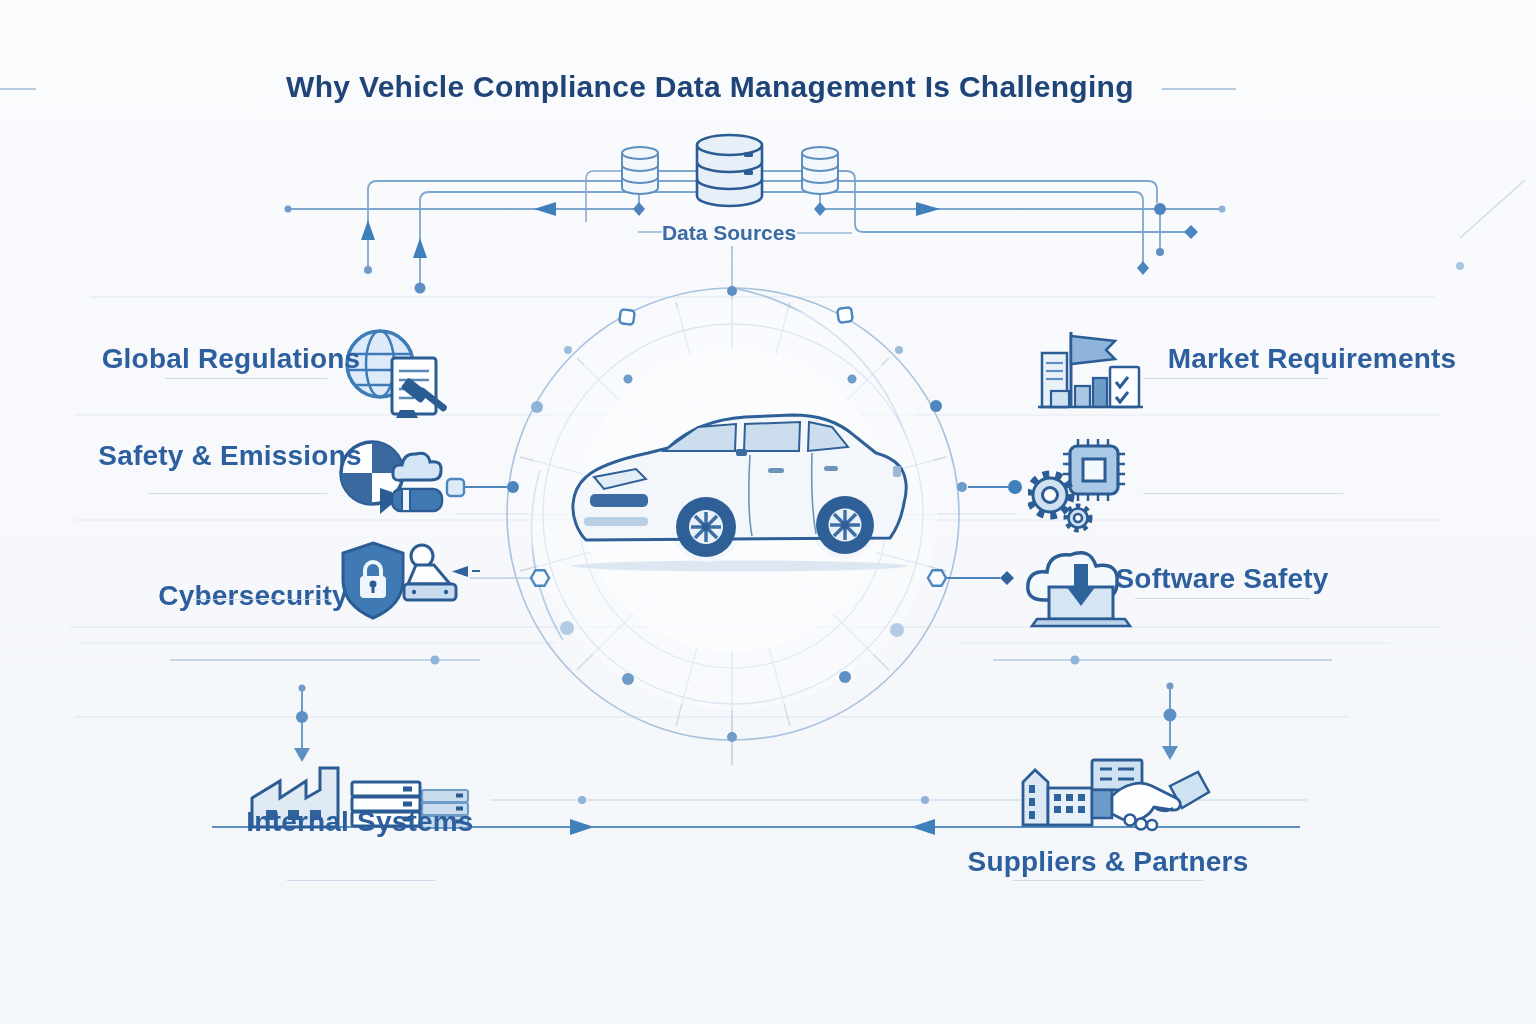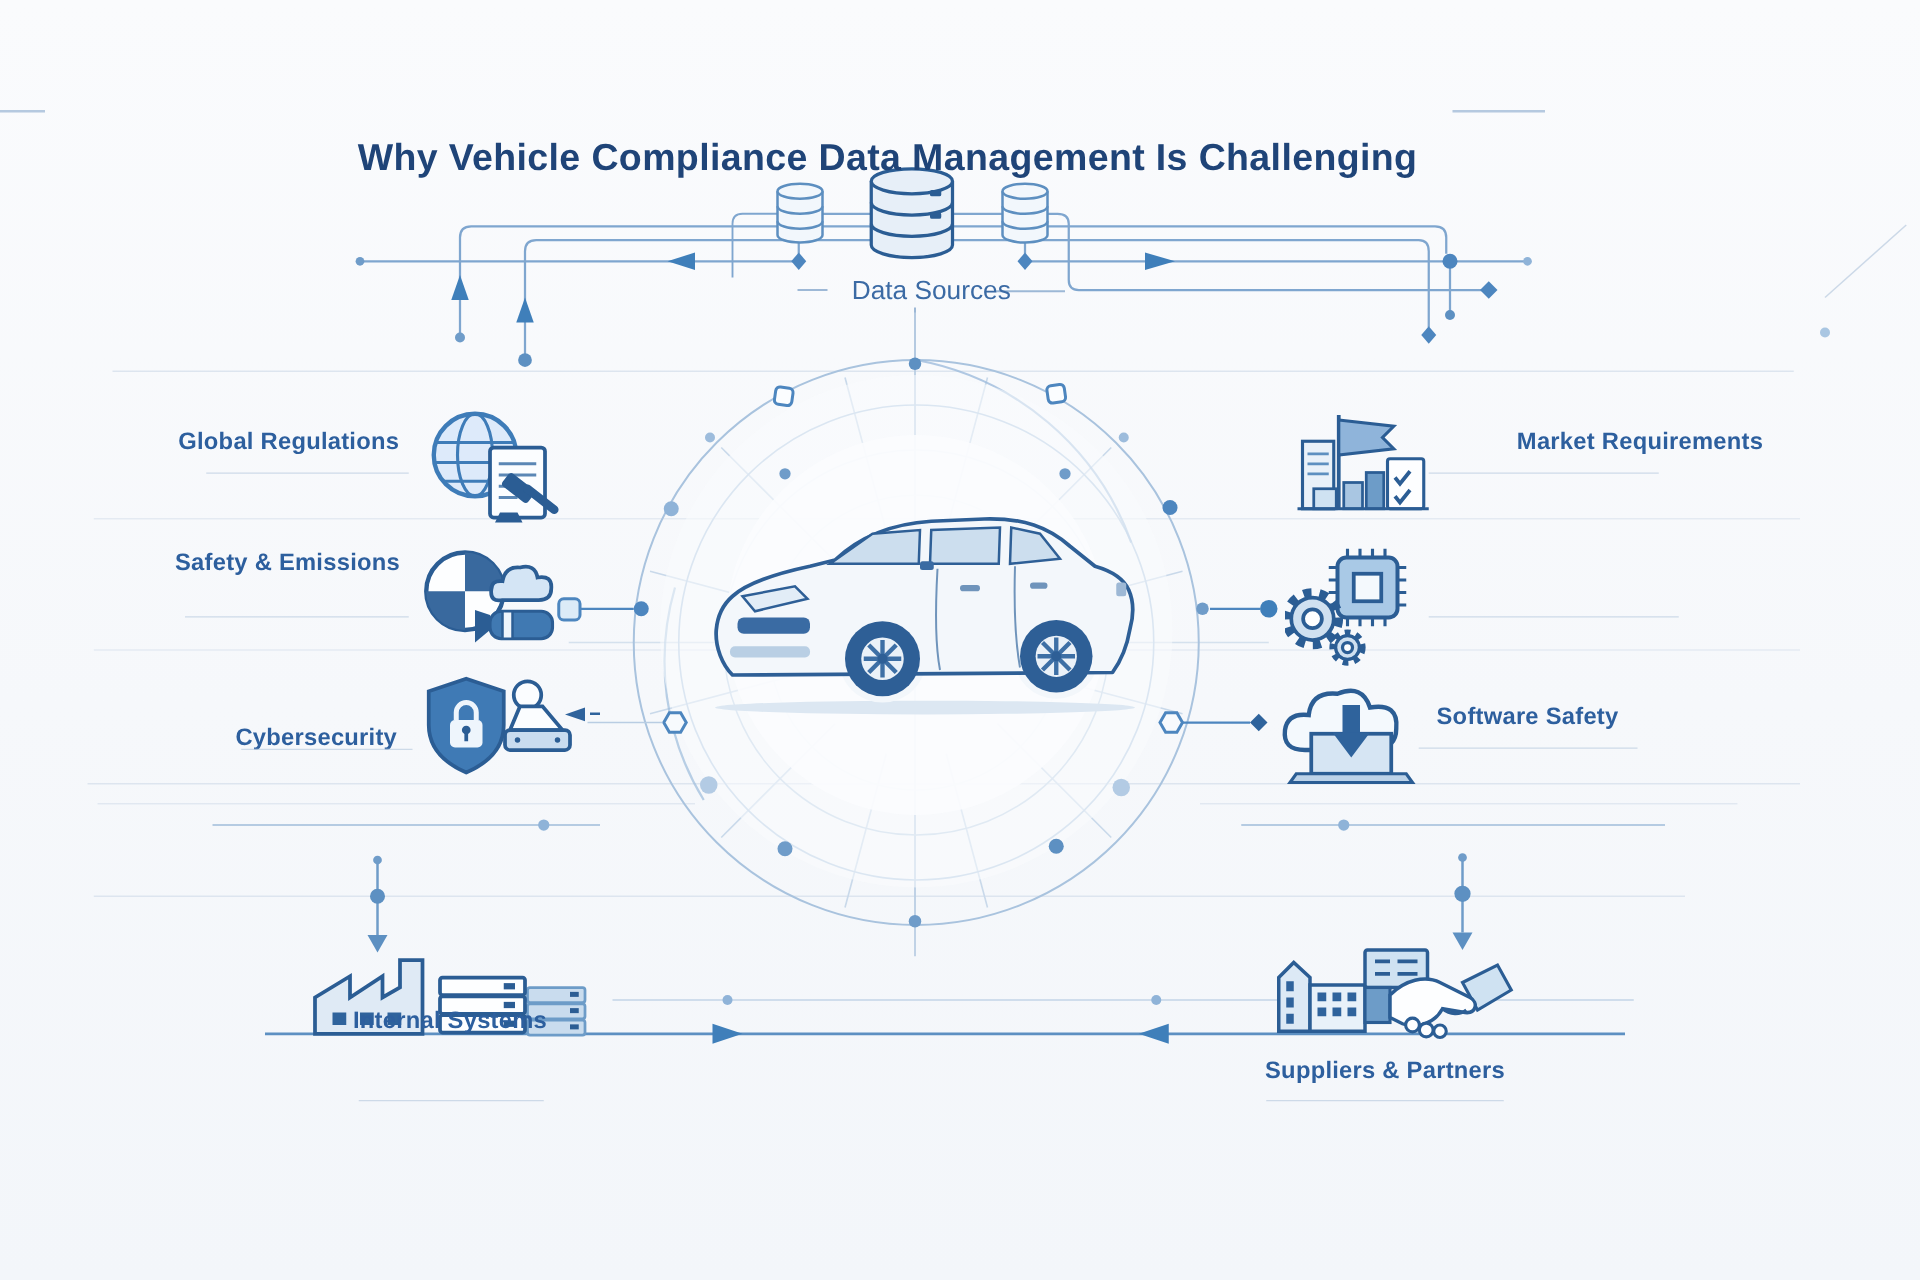--- a/index.html
+++ b/index.html
@@ -4,29 +4,29 @@
 <style>
   html,body{margin:0;padding:0;background:#eef1f5;}
   .stage{
     position:relative;width:1536px;height:1024px;overflow:hidden;
     background:linear-gradient(180deg,#fafbfd 0%,#f6f8fb 55%,#f3f6fa 100%);
     font-family:"Liberation Sans", sans-serif;
   }
   .abs{position:absolute;}
   .label{
     position:absolute;transform:translateX(-50%);white-space:nowrap;
-    color:#2d5f9e;font-weight:700;font-size:19px;letter-spacing:.2px;
+    color:#2d5f9e;font-weight:700;font-size:28px;letter-spacing:.2px;
   }
   .title{
     position:absolute;transform:translateX(-50%);white-space:nowrap;
-    color:#1f4478;font-weight:700;font-size:30px;letter-spacing:.3px;margin-top:40px;
+    color:#1f4478;font-weight:700;font-size:30px;letter-spacing:.3px;
   }
   .hub-label{
     position:absolute;transform:translateX(-50%);white-space:nowrap;
-    color:#3b6aa4;font-weight:400;font-size:21px;margin-left:16px;
+    color:#3b6aa4;font-weight:700;font-size:21px;
   }
   .rule{position:absolute;height:1px;background:#c3d2e3;opacity:.8;}
   .dash{position:absolute;height:2px;background:#9db8d6;opacity:.75;}
   svg{display:block;}
 </style>
 </head>
 <body>
 
 <div class="stage">
 

